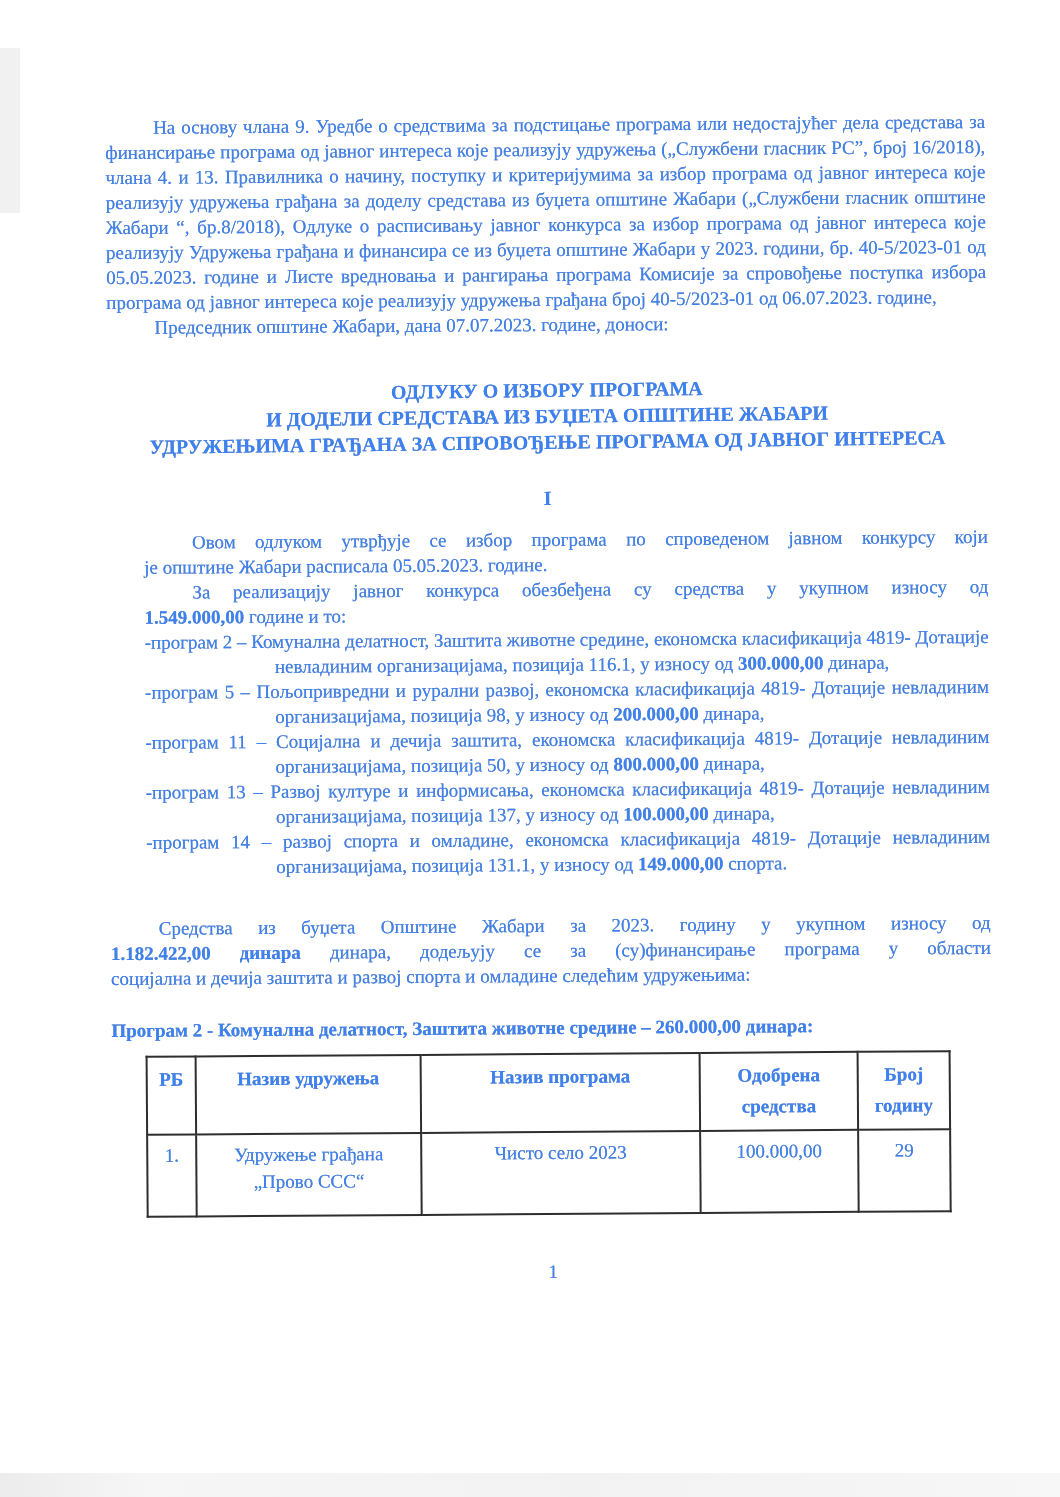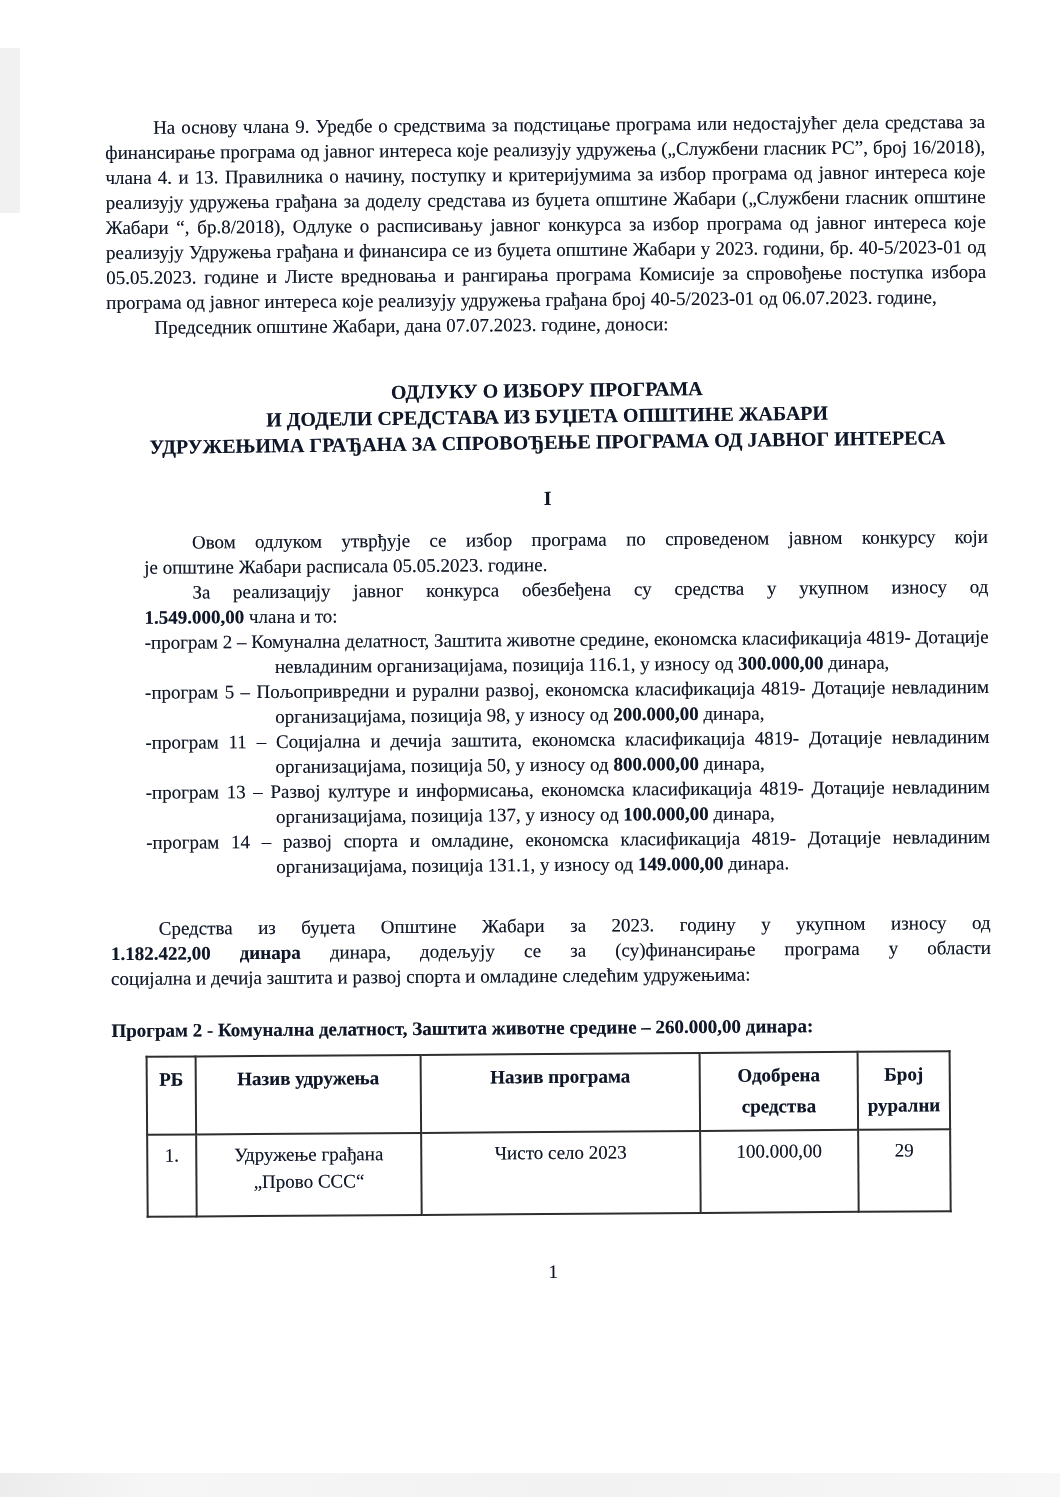--- a/index.html
+++ b/index.html
@@ -4,21 +4,21 @@
 <style>
   html,body{margin:0;padding:0;background:#e8e8e8;}
   .page{
     position:relative;
     width:1060px;height:1497px;
     margin:0 auto;
     background:#ffffff;
     overflow:hidden;
     font-family:"Liberation Serif","DejaVu Serif",serif;
     font-size:19px;line-height:25px;
-    color:#0f172a;
+    color:#3b82f6;
     text-shadow:0 0 0.5px rgba(40,40,40,.55);
   }
   
   .artifact-top-left{position:absolute;left:0;top:48px;width:20px;height:165px;background:#f1f1f1;}
   .artifact-bottom{position:absolute;left:0;right:0;bottom:0;height:24px;
     background:linear-gradient(to right,#ececec 0%,#f6f6f6 14%,#f2f2f2 55%,#f7f7f7 100%);}
   .content{
     position:absolute;left:105px;top:112px;width:880px;
     transform:rotate(-0.4deg);
     transform-origin:50% 0;
@@ -87,33 +87,33 @@
 
     <div class="section-numeral">I</div>
 
     <p class="para-decision drift">
       <span class="line fj indent">Овом одлуком утврђује се избор програма по спроведеном јавном конкурсу који</span>
       <span class="line">је општине Жабари расписала 05.05.2023. године.</span>
     </p>
 
     <p class="drift">
       <span class="line fj indent">За реализацију јавног конкурса обезбеђена су средства у укупном износу од</span>
-      <span class="line"><b>1.549.000,00</b><span> члана и то:</span></span>
+      <span class="line"><b>1.549.000,00</b><span> године и то:</span></span>
     </p>
 
     <div class="program-list drift">
       <p><span>-програм 2 – Комунална делатност, Заштита животне средине, економска класификација 4819- Дотације невладиним организацијама, позиција 116.1, у износу од </span><b>300.000,00</b><span> динара,</span></p>
 
       <p><span>-програм 5 – Пољопривредни и рурални развој, економска класификација 4819- Дотације невладиним организацијама, позиција 98, у износу од </span><b>200.000,00</b><span> динара,</span></p>
 
       <p><span>-програм 11 – Социјална и дечија заштита, економска класификација 4819- Дотације невладиним организацијама, позиција 50, у износу од </span><b>800.000,00</b><span> динара,</span></p>
 
       <p><span>-програм 13 – Развој културе и информисања, економска класификација 4819- Дотације невладиним организацијама, позиција 137, у износу од </span><b>100.000,00</b><span> динара,</span></p>
 
-      <p><span>-програм 14 – развој спорта и омладине, економска класификација 4819- Дотације невладиним организацијама, позиција 131.1, у износу од </span><b>149.000,00</b><span> динара.</span></p>
+      <p><span>-програм 14 – развој спорта и омладине, економска класификација 4819- Дотације невладиним организацијама, позиција 131.1, у износу од </span><b>149.000,00</b><span> спорта.</span></p>
     </div>
 
     <p class="para-allocation">
       <span class="line fj indent">Средства из буџета Општине Жабари за 2023. годину у укупном износу од</span>
       <span class="line fj"><b>1.182.422,00 динара</b><span> динара, додељују се за (су)финансирање програма у области</span></span>
       <span class="line">социјална и дечија заштита и развој спорта и омладине следећим удружењима:</span>
     </p>
 
     <p class="program-heading">Програм 2 - Комунална делатност, Заштита животне средине – 260.000,00 динара:</p>
 
@@ -124,21 +124,21 @@
           <col class="col-prog">
           <col class="col-amount">
           <col class="col-points">
       </colgroup>
       <thead>
         <tr>
           <th>РБ</th>
           <th>Назив удружења</th>
           <th>Назив програма</th>
           <th>Одобрена средства</th>
-          <th>Број рурални</th>
+          <th>Број годину</th>
         </tr>
       </thead>
       <tbody>
         <tr>
           <td class="cell-rb">1.</td>
           <td class="cell-association">Удружење грађана
 „Прово ССС“</td>
           <td class="cell-program">Чисто село 2023</td>
           <td class="cell-amount">100.000,00</td>
           <td class="cell-points">29</td>

